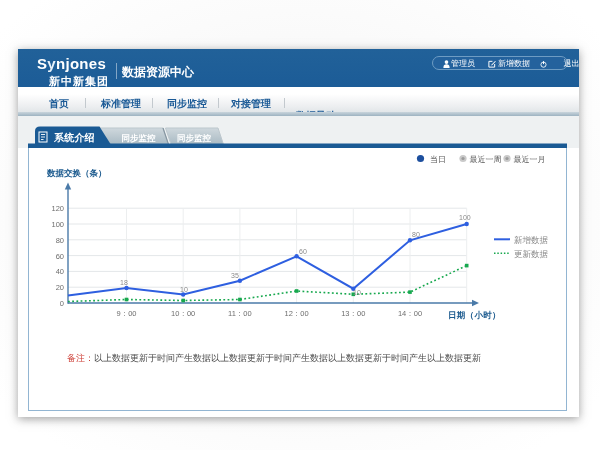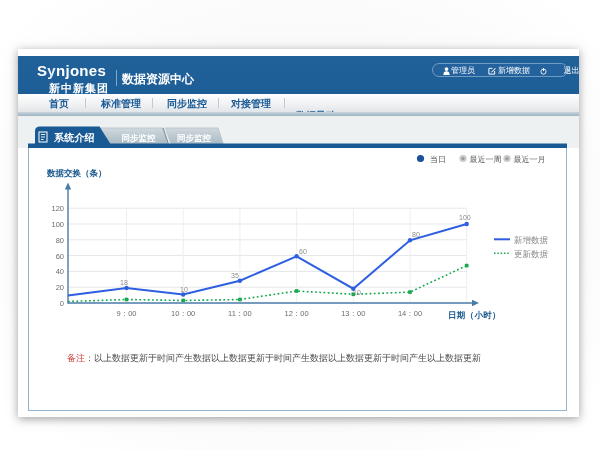--- a/index.html
+++ b/index.html
@@ -4,21 +4,21 @@
 <style>
   * { margin:0; padding:0; box-sizing:border-box; }
   html,body { width:600px; height:450px; overflow:hidden;
     font-family:"Liberation Sans", sans-serif; background:#fff; }
   #stage { position:relative; width:600px; height:450px;
     background:radial-gradient(ellipse at 50% 48%, #f2f3f3 0%, #fafafa 55%, #ffffff 90%); }
   #page { position:absolute; left:18px; top:49px; width:561px; height:368px;
     background:#fff; box-shadow:0 2px 9px rgba(80,80,80,.55); }
 
   
-  #hdr { position:absolute; left:0; top:7px; width:561px; height:62px;
+  #hdr { position:absolute; left:0; top:0; width:561px; height:38px;
     background:linear-gradient(#216199,#1c5c97); }
   #logoen { position:absolute; left:19px; top:6px; color:#fff; font-size:15px;
     font-weight:bold; letter-spacing:.3px; }
   #logocn { position:absolute; left:31px; top:25px; color:#fff; font-size:11px;
     font-weight:bold; letter-spacing:1px; }
   #hsep { position:absolute; left:98px; top:14px; width:1px; height:16px;
     background:rgba(255,255,255,.45); }
   #htitle { position:absolute; left:104px; top:15px; color:#fff; font-size:12px;
     font-weight:bold; letter-spacing:0; }
   #pill { position:absolute; left:414px; top:7px; width:136px; height:14px;

